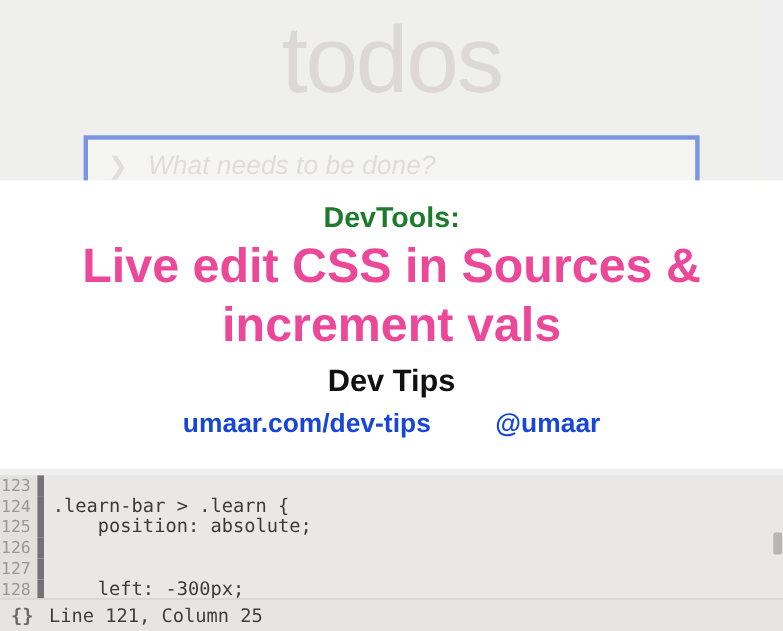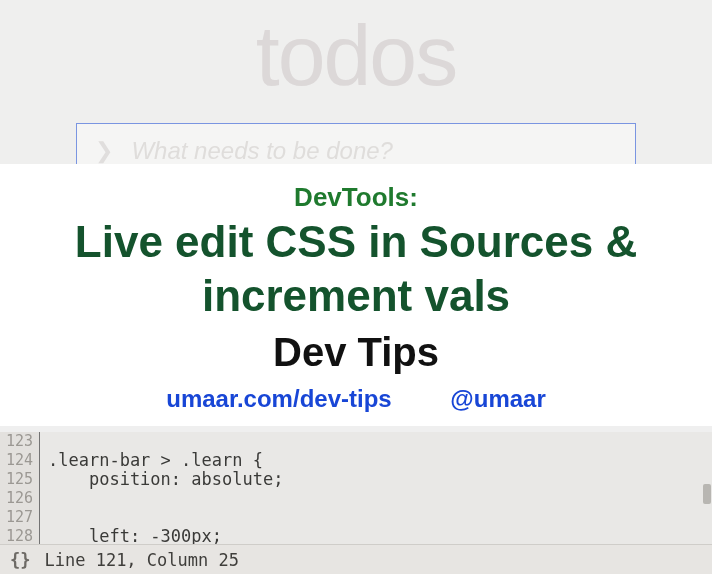--- a/index.html
+++ b/index.html
@@ -1,35 +1,35 @@
 <!DOCTYPE html>
 <html><head>
 <meta charset="utf-8">
 <style>
   * { margin: 0; padding: 0; box-sizing: border-box; }
   html, body { width: 712px; height: 574px; overflow: hidden; font-family: Arial, Helvetica, sans-serif; }
   .stage { position: relative; width: 712px; height: 574px; background: #ededed; }
   
   .bg-app { position: absolute; top: 0; left: 0; right: 0; height: 432px; background: #f1f1f0; opacity: 0.55; }
   .bg-title { font-size: 86px; font-weight: 200; color: #cfc8c7; text-align: center; letter-spacing: -2px; margin-top: 6px; font-family: "Helvetica Neue", Arial, sans-serif; }
-  .bg-input-wrap { margin: 18px auto 0; width: 560px; height: 56px; background: #fcfcfb; border: 1px solid #1d4ed8; display: flex; align-items: center; padding: 0 18px; }
+  .bg-input-wrap { margin: 18px auto 0; width: 560px; height: 56px; background: #fcfcfb; border: 4px solid #1d4ed8; display: flex; align-items: center; padding: 0 18px; }
   .bg-chevron { color: #d6d3d0; font-size: 22px; margin-right: 18px; }
   .bg-placeholder { color: #d5d1cd; font-size: 24px; font-style: italic; font-family: "Helvetica Neue", Arial, sans-serif; }
   
   .card { position: absolute; left: 0; right: 0; top: 164px; height: 262px; background: #fff; padding-top: 18px; text-align: center; }
   .card-pre { color: #1f7a2e; font-weight: 800; font-size: 26px; }
-  .card-title { color: #14532d; font-weight: 800; font-size: 44px; line-height: 1.22; margin-top: 2px; padding: 0 30px; }
-  .card-sub { color: #111; font-weight: 800; font-size: 40px; margin-top: 8px; }
+  .card-title { color: #ec4899; font-weight: 800; font-size: 44px; line-height: 1.22; margin-top: 2px; padding: 0 30px; }
+  .card-sub { color: #111; font-weight: 800; font-size: 28px; margin-top: 8px; }
   .card-links { margin-top: 10px; font-size: 24px; font-weight: 600; }
   .card-links a { color: #1846d6; text-decoration: none; margin: 0 26px; }
   
   .code-area { position: absolute; left: 0; right: 0; top: 432px; bottom: 0; background: #e9e8e6; display: flex; flex-direction: column; font-family: "Menlo", "Consolas", monospace; font-size: 17px; }
   .code-lines { flex: 1; overflow: hidden; }
   .code-row { display: flex; height: 19px; line-height: 19px; white-space: pre; }
-  .gutter { width: 40px; text-align: right; padding-right: 6px; color: #9b9893; background: #e3e1de; border-right: 1px solid #737373; font-size: 15px; }
+  .gutter { width: 40px; text-align: right; padding-right: 6px; color: #9b9893; background: #e3e1de; border-right: 6px solid #737373; font-size: 15px; }
   .code-text { padding-left: 8px; color: #3a3a38; }
   .sel { color: #3a3a38; }
   .prop { color: #3a3a38; }
   .status-bar { height: 30px; background: #e7e5e2; border-top: 1px solid #cfcdc9; display: flex; align-items: center; padding: 0 10px; color: #3f3e3b; font-size: 17px; }
   .status-icon { color: #6d6a65; font-size: 17px; margin-right: 14px; font-weight: bold; }
   .vscroll { position: absolute; right: 0; top: 432px; width: 12px; height: 100px; }
   .vscroll-thumb { position: absolute; right: 1px; top: 52px; width: 8px; height: 20px; background: #b8b6b2; border-radius: 2px; }
 </style>
 </head>
 <body>

